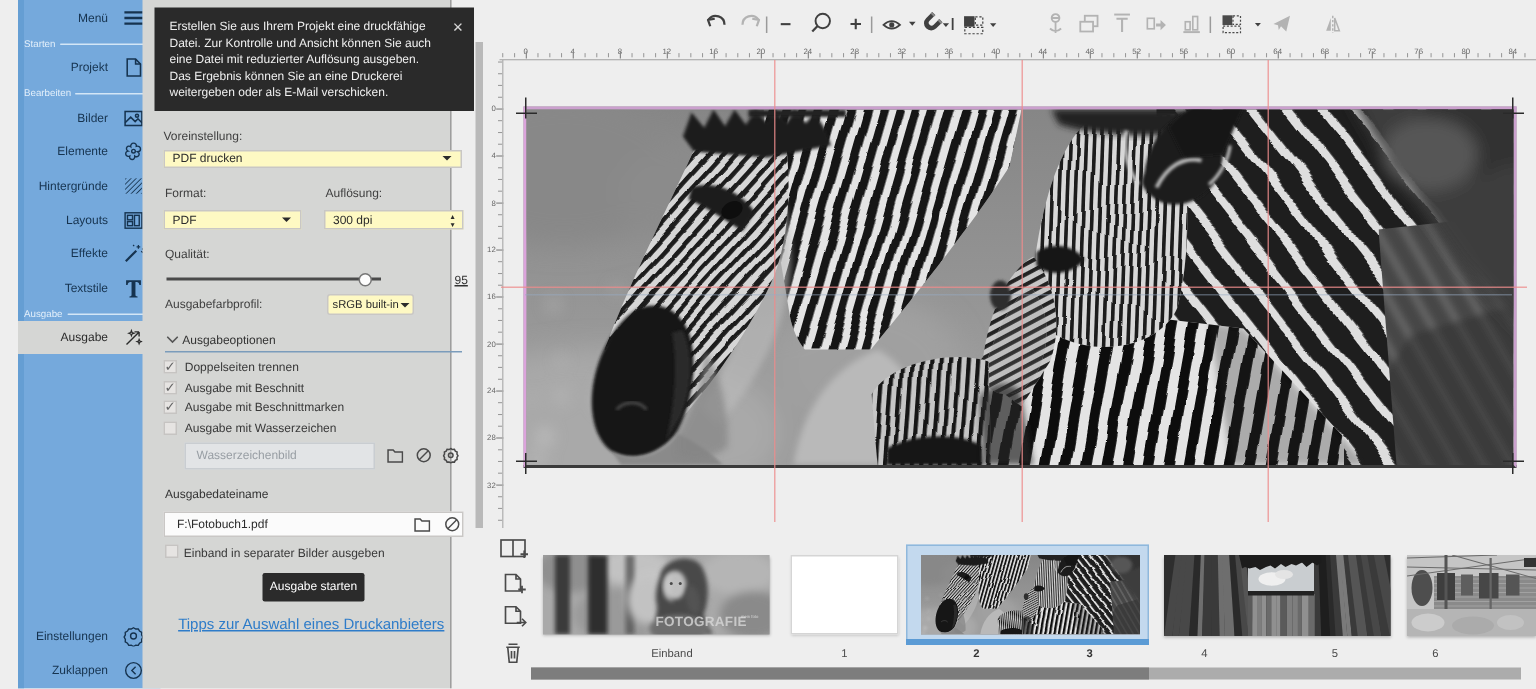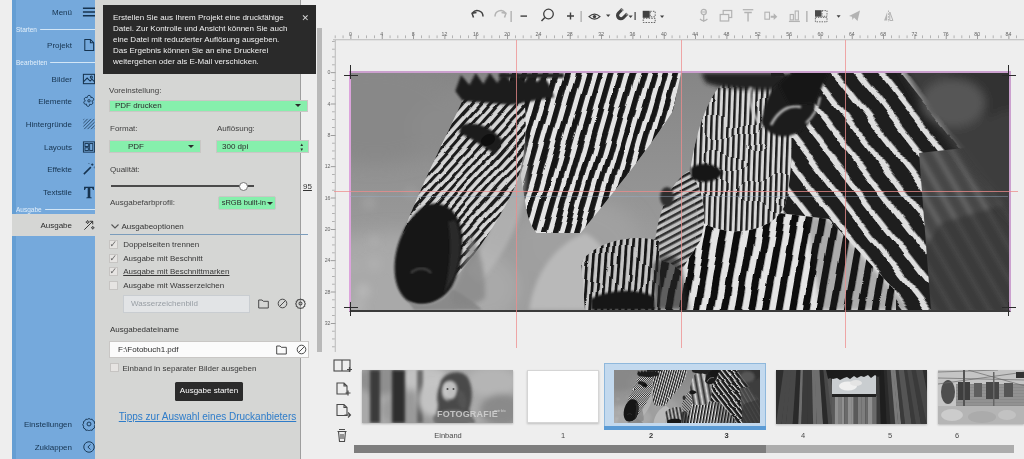--- a/index.html
+++ b/index.html
@@ -13,21 +13,21 @@
   .nav .ico { position:absolute; right:11px; top:50%; transform:translateY(-50%); width:14px; height:14px; }
   .sep { position:absolute; left:4px; width:91px; height:9px; display:flex; align-items:center; }
   .sep .t { font-size:6.5px; color:#E2EFFA; margin-right:3px; white-space:nowrap; }
   .sep .l { flex:1; height:1.4px; background:rgba(235,245,252,0.8); border-radius:2px; margin-right:2px; }
   .nav.active { background:#D5D6D4; }
   
   #panel { left:95px; top:0; width:206px; height:459px; background:#D5D6D4; border-right:1px solid #9E9E9E; }
   #infobox { position:absolute; left:8px; top:5px; width:213px; height:69px; background:#2A2A2A; color:#F0F0F0; font-size:8px; line-height:11px; padding:7px 25px 0 10px; }
   #infobox .x { position:absolute; right:7px; top:8px; font-size:9px; color:#D8D8D8; }
   .plabel { position:absolute; font-size:8px; color:#3F3F3F; white-space:nowrap; }
-  .wbox { position:absolute; background:#86efac; border:1px solid #C9C7C5; font-size:8px; color:#2B2B2B; white-space:nowrap; }
+  .wbox { position:absolute; background:#fef9c3; border:1px solid #C9C7C5; font-size:8px; color:#2B2B2B; white-space:nowrap; }
   .caret { position:absolute; right:6px; top:50%; margin-top:-1.5px; width:0; height:0; border-left:3px solid transparent; border-right:3px solid transparent; border-top:3.5px solid #2B2B2B; }
   .chk { position:absolute; width:9px; height:9px; background:#E6E4E2; border:1px solid #C6C4C2; }
   .chk.on:before { content:"✓"; position:absolute; left:0px; top:-2px; font-size:9px; color:#666; }
   .chklbl { position:absolute; font-size:8px; color:#383838; white-space:nowrap; }
 </style></head>
 <body>
 
 <div id="sidebar" class="abs">
   <div class="edge"></div>
   <div class="nav" style="top:0px;">
@@ -130,21 +130,21 @@
 </div>
 
 <div id="panel" class="abs">
   <div id="infobox">Erstellen Sie aus Ihrem Projekt eine druckfähige Datei. Zur Kontrolle und Ansicht können Sie auch eine Datei mit reduzierter Auflösung ausgeben. Das Ergebnis können Sie an eine Druckerei weitergeben oder als E-Mail verschicken.<span class="x">✕</span></div>
 
   <div class="plabel" style="left:14px; top:86px;">Voreinstellung:</div>
   <div class="wbox" style="left:14px; top:99.5px; width:199px; height:12px; line-height:10px; padding-left:5px;">PDF drucken<span class="caret"></span></div>
 
   <div class="plabel" style="left:15px; top:124px;">Format:</div>
   <div class="plabel" style="left:122px; top:124px;">Auflösung:</div>
-  <div class="wbox" style="left:14px; top:140px; width:92px; height:13px; line-height:11px; padding-left:18px;">PDF<span class="caret"></span></div>
+  <div class="wbox" style="left:14px; top:140px; width:92px; height:13px; line-height:11px; padding-left:5px;">PDF<span class="caret"></span></div>
   <div class="wbox" style="left:121px; top:140px; width:93px; height:13px; line-height:11px; padding-left:5px;">300 dpi
     <span style="position:absolute; right:4px; top:0.5px; font-size:4.5px; color:#2B2B2B; line-height:5.5px; letter-spacing:0;">▲<br>▼</span>
   </div>
 
   <div class="plabel" style="left:15px; top:164.5px;">Qualität:</div>
   <div style="position:absolute; left:15.7px; top:185.2px; width:143px; height:1.4px; background:#4A4A4A;"></div>
   <div style="position:absolute; left:144px; top:181.5px; width:9px; height:9px; border-radius:50%; background:#FDFDFD; border:1px solid #767676;"></div>
   <div class="plabel" style="left:208px; top:181.5px; text-decoration:underline; color:#333;">95</div>
 
   <div class="plabel" style="left:15px; top:198px;">Ausgabefarbprofil:</div>
@@ -154,21 +154,21 @@
       <path d="M0.5 0.5 L4 4 L7.5 0.5" fill="none" stroke="#555" stroke-width="1.1"></path>
     </svg>
     <div class="plabel" style="left:26.5px; top:221.5px; color:#333;">Ausgabeoptionen</div>
   <div style="position:absolute; left:15px; top:233.5px; width:198px; height:1.6px; background:#7B9CBB;"></div>
 
   <div class="chk on" style="left:13.6px; top:240px;"></div>
     <div class="chklbl" style="left:28.2px; top:240.3px;">Doppelseiten trennen</div>
   <div class="chk on" style="left:13.6px; top:253.5px;"></div>
     <div class="chklbl" style="left:28.2px; top:253.8px;">Ausgabe mit Beschnitt</div>
   <div class="chk on" style="left:13.6px; top:267px;"></div>
-    <div class="chklbl" style="left:28.2px; top:267.3px;text-decoration:underline;">Ausgabe mit Beschnittmarken</div>
+    <div class="chklbl" style="left:28.2px; top:267.3px;">Ausgabe mit Beschnittmarken</div>
   <div class="chk" style="left:13.6px; top:280.5px;"></div>
     <div class="chklbl" style="left:28.2px; top:280.8px;">Ausgabe mit Wasserzeichen</div>
 
   <div style="position:absolute; left:28px; top:294.5px; width:127px; height:18px; background:#E2E4E6; border:1px solid #C9CDD1; color:#989EA4; font-size:8px; line-height:16px; padding-left:7px;">Wasserzeichenbild</div>
   <svg class="abs" style="left:163px; top:298.5px;" width="11" height="10" viewBox="0 0 11 10" fill="none" stroke="#4A4A4A" stroke-width="1">
       <path d="M0.7 9V1h3.4l1.2 1.3h5V9z"></path>
     </svg>
   <svg class="abs" style="left:181.5px; top:298px;" width="11" height="11" viewBox="0 0 11 11" fill="none" stroke="#4A4A4A" stroke-width="1">
       <circle cx="5.5" cy="5.5" r="4.3"></circle>
       <path d="M2.5 8.5L8.5 2.5"></path>

